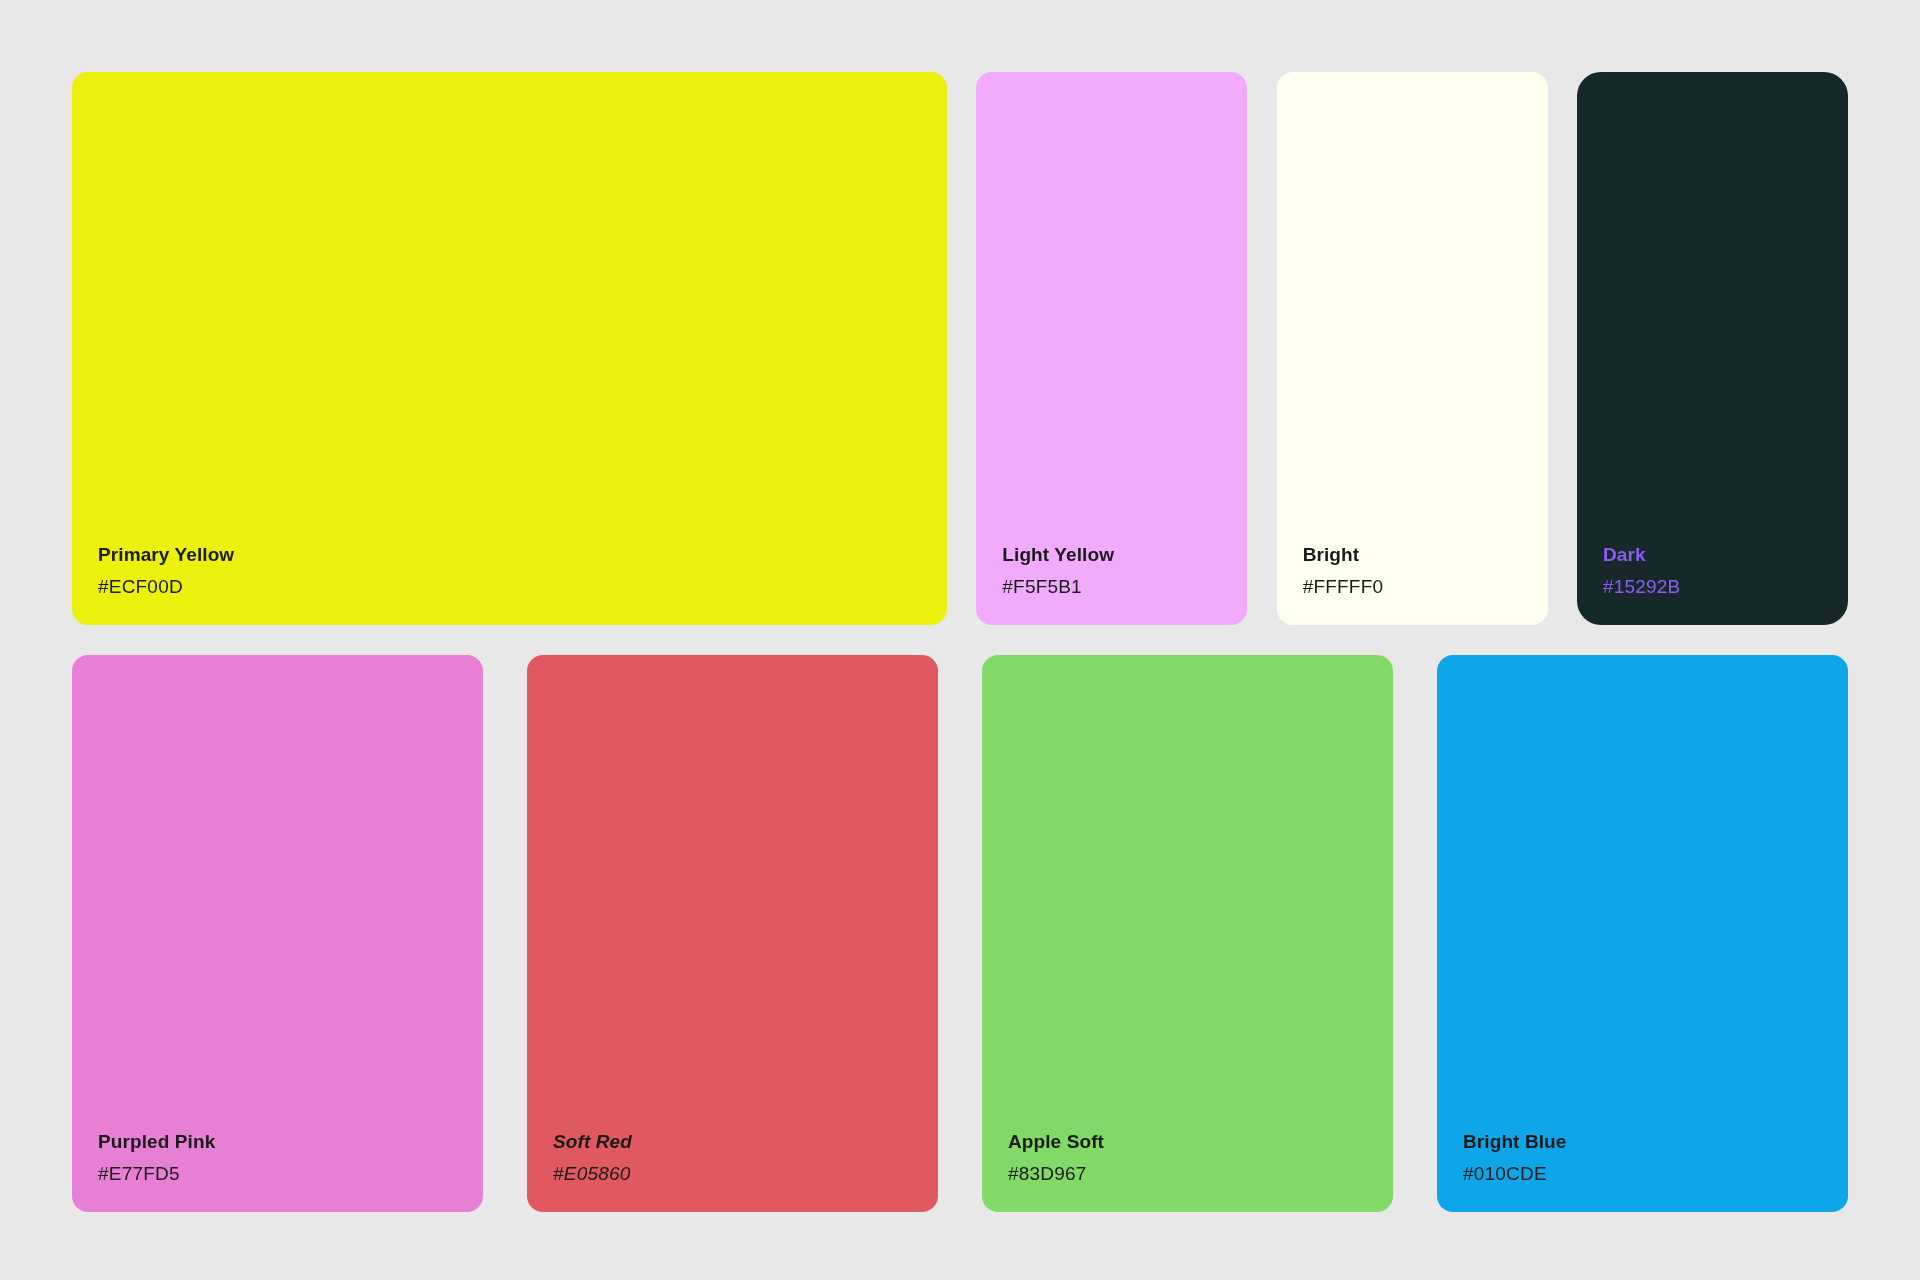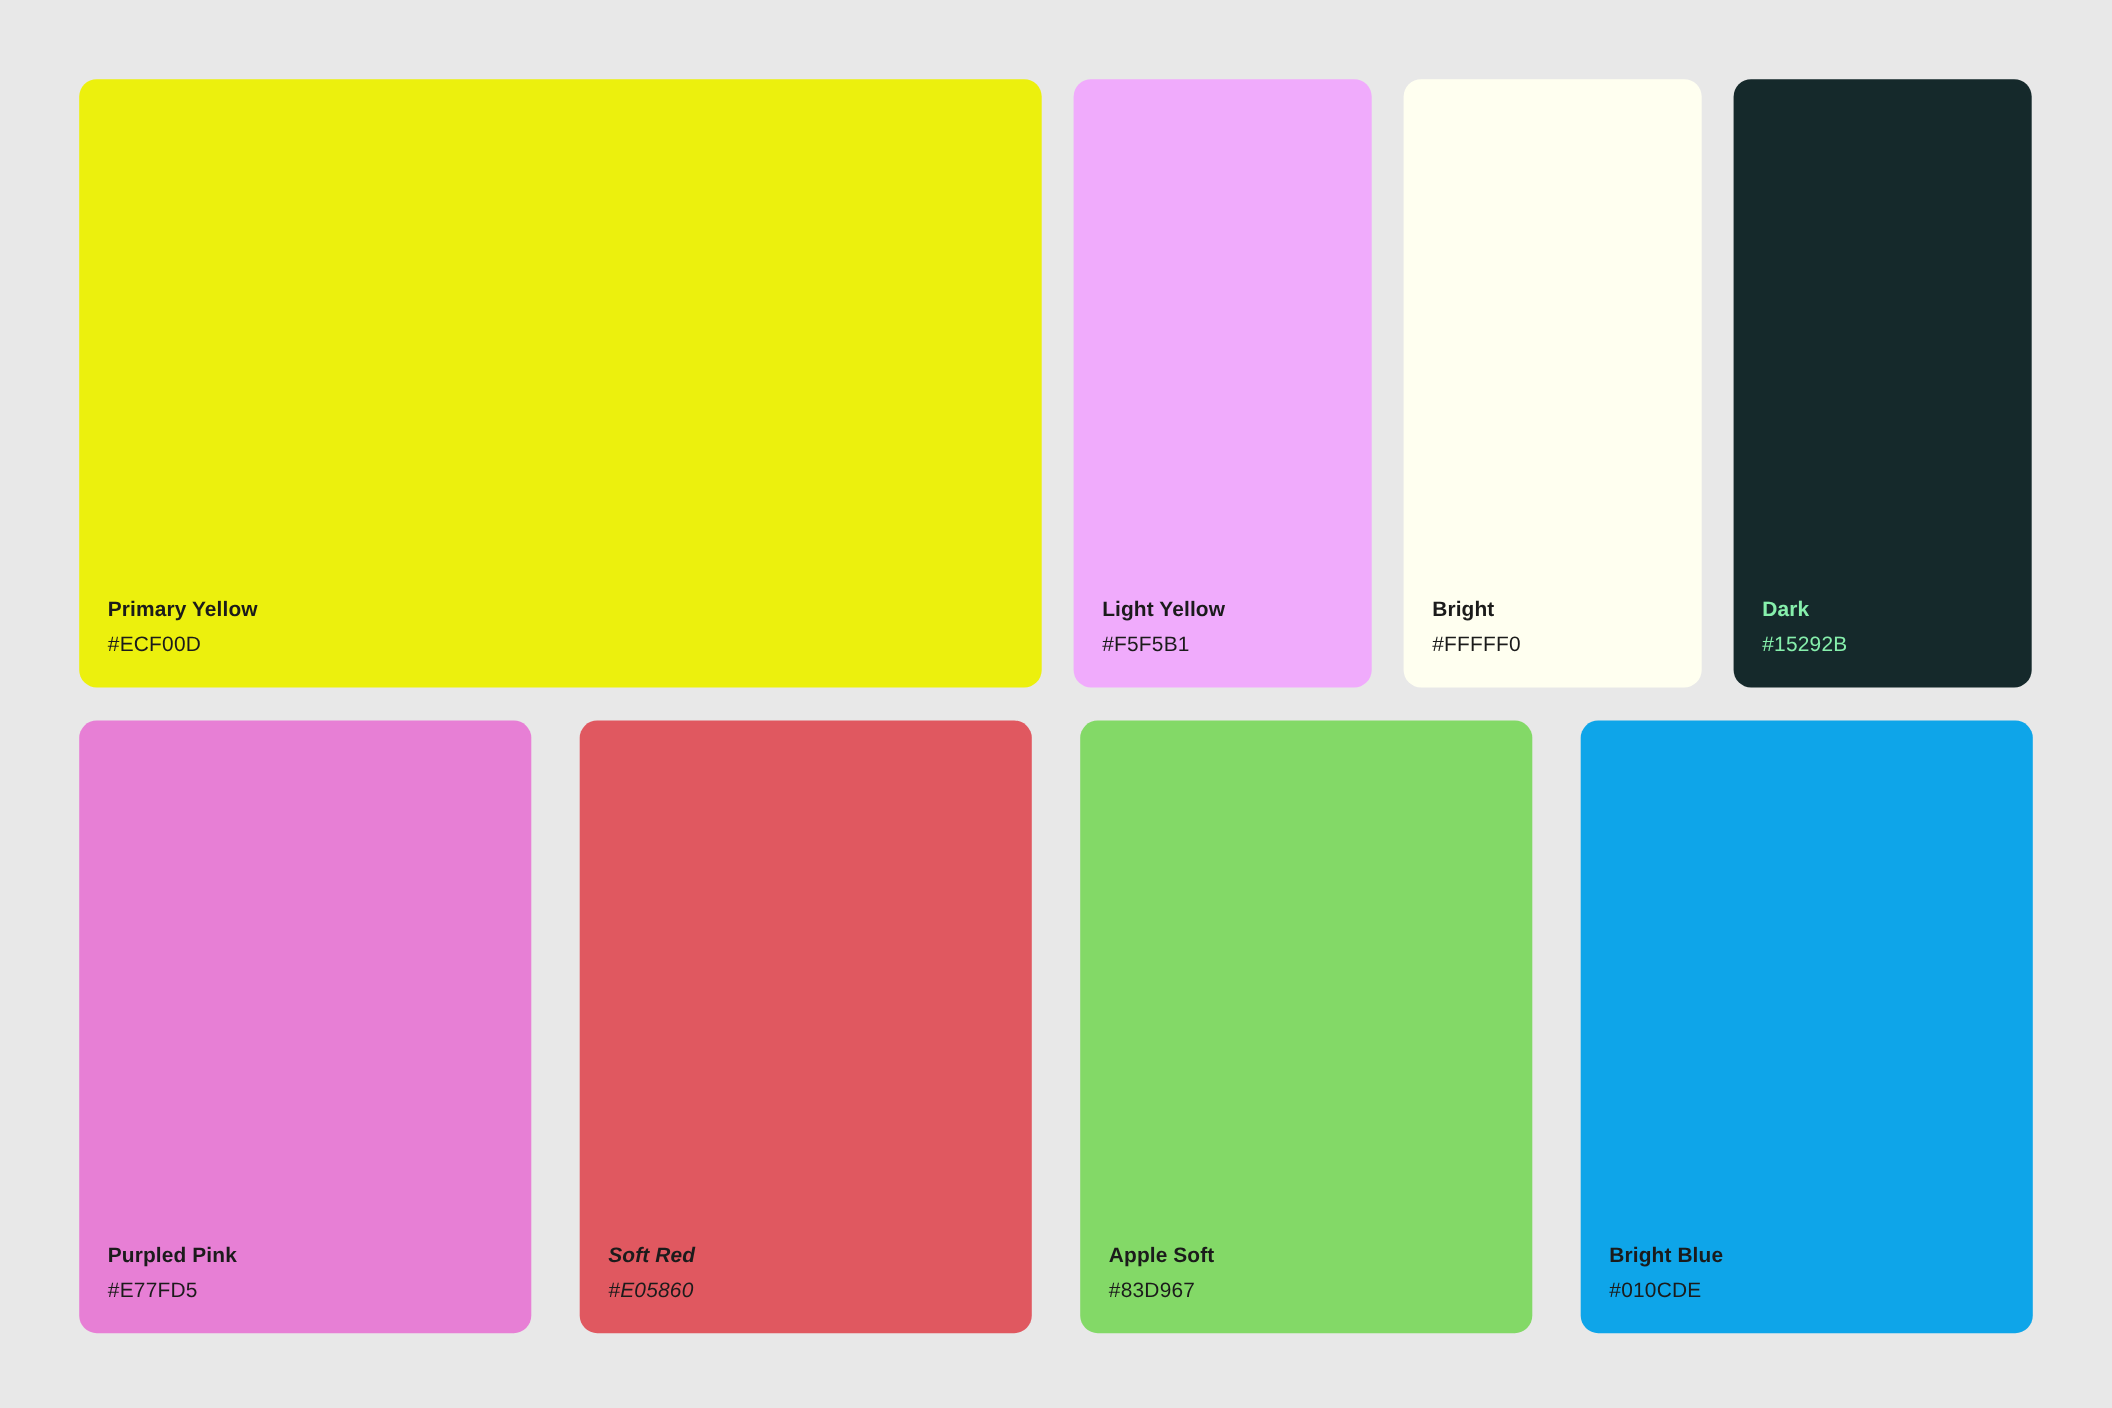--- a/index.html
+++ b/index.html
@@ -24,20 +24,21 @@
 
   .swatch-row {
     display: flex;
     width: 100%;
   }
 
   #swatch-row-primary {
     height: 553px;
     align-items: flex-start;
     gap: 29px;
+    justify-content: space-between;
   }
 
   #swatch-row-accents {
     height: 557px;
     margin-top: 30px;
     gap: 44px;
   }
 
   .swatch-card {
     position: relative;
@@ -65,21 +66,21 @@
   }
 
   .swatch-card-hex {
     font-size: 19px;
     font-weight: normal;
     line-height: 1.2;
     letter-spacing: 0.2px;
   }
 
   .text-dark  { color: #1b1b1b; }
-  .text-light { color: #86efac; }
+  .text-light { color: #8b5cf6; border-radius: 24px; }
 </style>
 </head>
 <body style="background: rgb(232, 232, 232);">
 
 <div id="palette-board">
 
   <div class="swatch-row" id="swatch-row-primary" style="height: 553px;">
 
     <div class="swatch-card text-dark" style="background: rgb(236, 240, 13); width: 875px; height: 553px;">
       <div class="swatch-card-label">Primary Yellow</div>

